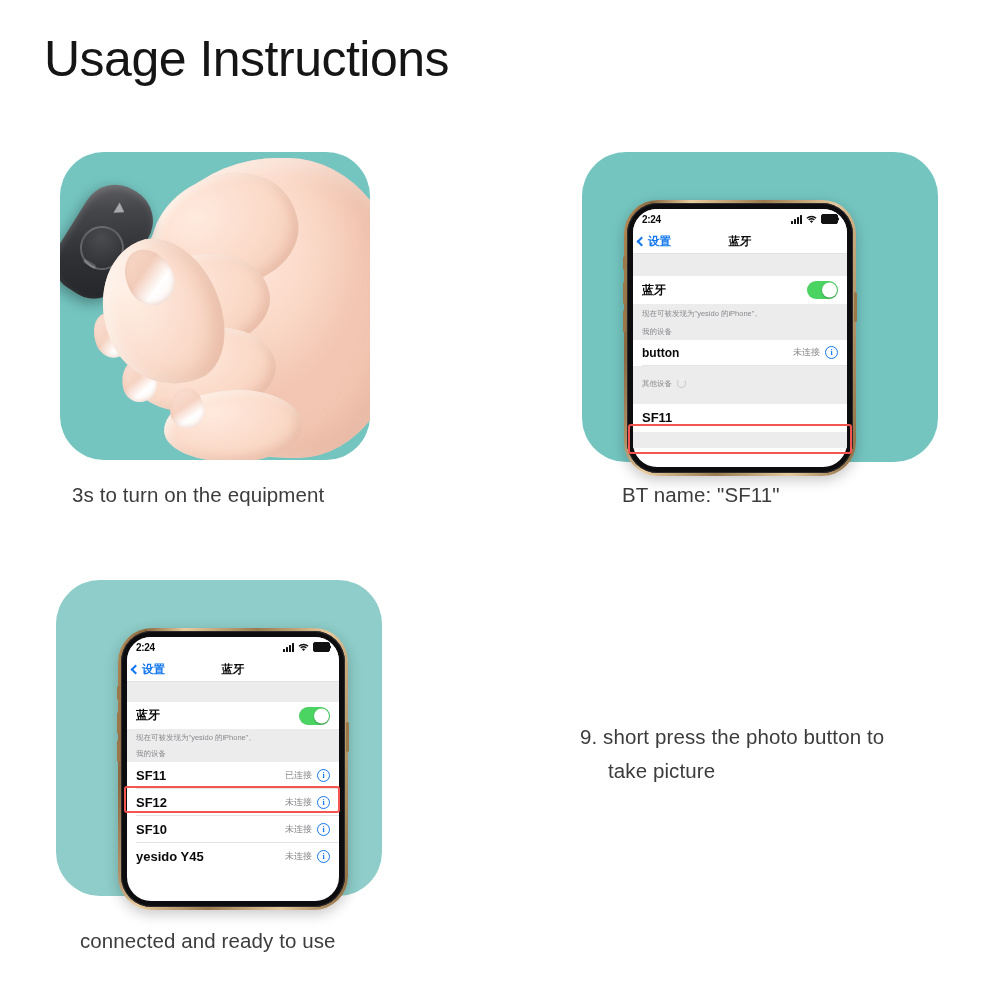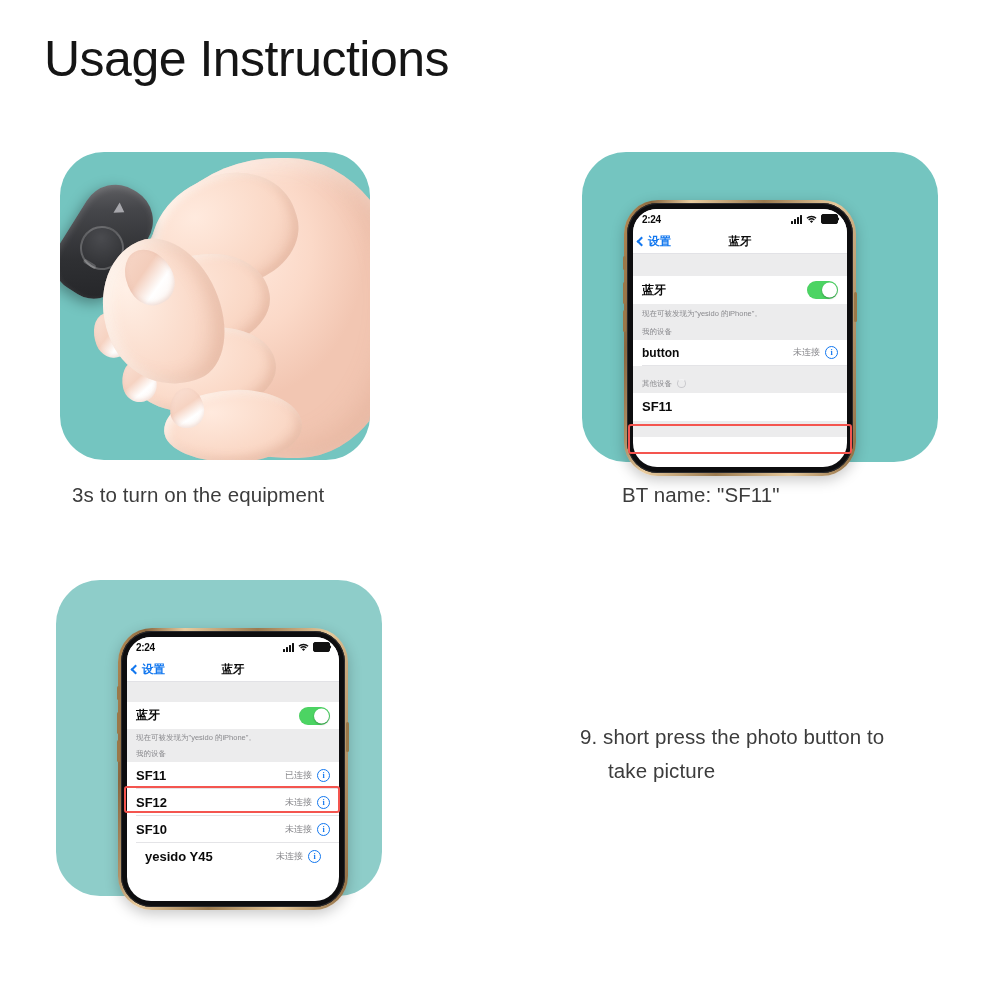--- a/index.html
+++ b/index.html
@@ -294,21 +294,21 @@
             <span class="lbl">button</span>
             <span class="right">
               <span class="state" style="font-size:9px;margin-right:5px;">未连接</span>
               <i class="infoi" style="width:11px;height:11px;font-size:8px;">i</i>
             </span>
             <span class="sep"></span>
           </div>
 
           <div class="gap" style="height:10px;"></div>
 
-          <div class="sechdr" style="padding:3px 9px 4px;font-size:7.5px;">
+          <div class="sechdr" style="padding:3px 9px 15px;font-size:7.5px;">
             <span>其他设备</span>
             <i class="spinner" style="width:7px;height:7px;"></i>
           </div>
 
           <div class="row" style="height:28px;padding:0 9px;font-size:13px;">
             <span class="lbl">SF11</span>
           </div>
 
           <div class="gap" style="height:16px;"></div>
         </div>
@@ -401,34 +401,35 @@
 
           <div class="row" style="height:27px;padding:0 9px;font-size:13px;">
             <span class="lbl">SF10</span>
             <span class="right">
               <span class="state" style="font-size:9px;margin-right:5px;">未连接</span>
               <i class="infoi" style="width:11px;height:11px;font-size:8px;">i</i>
             </span>
             <span class="sep"></span>
           </div>
 
-          <div class="row" style="height:27px;padding:0 18px;font-size:13px;">
+          <div class="row" style="height:27px;padding:0 9px;font-size:13px;">
             <span class="lbl">yesido Y45</span>
             <span class="right">
               <span class="state" style="font-size:9px;margin-right:5px;">未连接</span>
               <i class="infoi" style="width:11px;height:11px;font-size:8px;">i</i>
             </span>
           </div>
         </div>
       </div>
     </div>
 
     <div class="hl-box" style="left:124px;top:786px;width:216px;height:27px;"></div>
 
     <div class="caption" style="left:80px;top:924px;">
+      <span class="ln">connected and ready to use</span>
     </div>
   </div>
 
   <div class="panel">
     <div class="caption" style="left:580px;top:720px;">
       <span class="ln">9. short press the photo button to</span>
       <span class="ln" style="padding-left:28px;">take picture</span>
     </div>
   </div>
 

